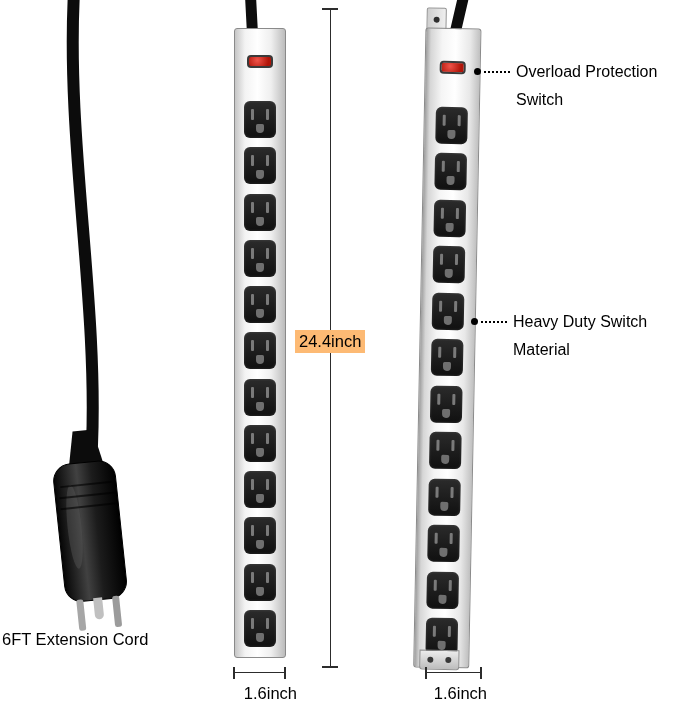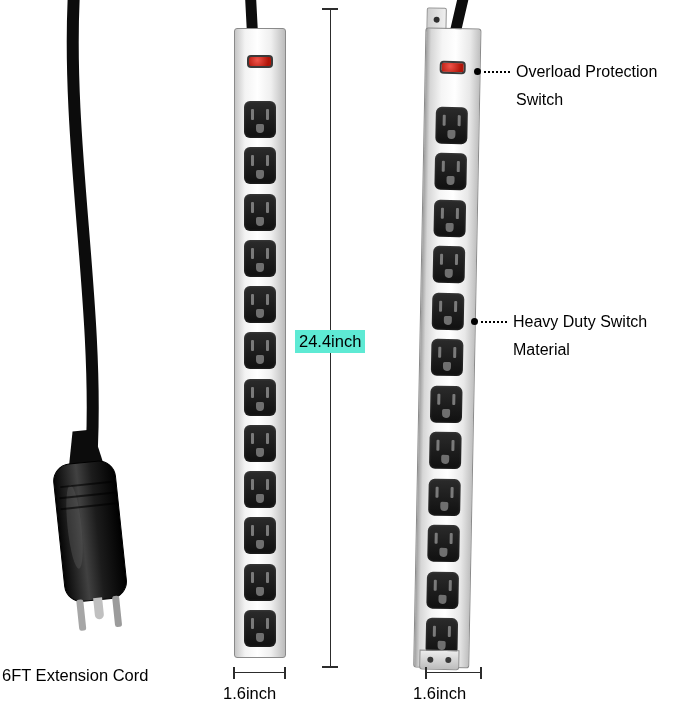--- a/index.html
+++ b/index.html
@@ -1,21 +1,21 @@
 <!DOCTYPE html>
 <html><head>
 <meta charset="utf-8">
 <style>
   html,body{margin:0;padding:0;background:#fff;}
   .scene{position:relative;width:679px;height:710px;background:#fff;overflow:hidden;
          font-family:"Liberation Sans","DejaVu Sans",sans-serif;color:#000;}
 
   
   .plug-wrap{position:absolute;left:28px;top:0;width:150px;height:650px;}
-  .cord-label{position:absolute;left:2px;top:666px;font-size:16.5px;}
+  .cord-label{position:absolute;left:2px;top:630px;font-size:16.5px;}
 
   
   .strip{position:absolute;top:0;}
   .strip-front{left:234px;width:52px;height:660px;}
   .strip-side{left:426px;width:56px;height:670px;transform:rotate(1.1deg);transform-origin:50% 0;}
   .cord-stub{position:absolute;background:#0d0d0d;border-radius:2px;}
   .front-stub{top:-3px;left:12px;width:11px;height:36px;transform:rotate(-3deg);}
   .side-stub{top:-3px;left:28px;width:11px;height:36px;transform:rotate(12deg);}
   .strip-body{position:absolute;left:0;right:0;top:28px;bottom:2px;
       background:linear-gradient(90deg,#c6c6c6 0%,#f3f3f3 20%,#ffffff 45%,#efefef 72%,#bcbcbc 100%);
@@ -42,28 +42,28 @@
   .bottom-bracket{bottom:0;left:6px;width:38px;height:18px;background:linear-gradient(180deg,#ececec,#bdbdbd);
       border-radius:0 0 3px 3px;}
   .screw{position:absolute;top:6px;width:6px;height:6px;background:#383838;border-radius:50%;}
   .screw-l{left:7px;} .screw-r{right:7px;}
 
   
   .dim-v{position:absolute;left:322px;top:8px;width:16px;height:660px;}
   .vline{position:absolute;left:50%;top:0;bottom:0;width:1px;background:#2c2c2c;}
   .tick-h{position:absolute;left:0;width:16px;height:2px;background:#2c2c2c;}
   .tick-top{top:0;} .tick-bottom{bottom:0;}
-  .dim-v-label{position:absolute;left:295px;top:330px;background:#5eead4;padding:2px 4px;font-size:16.5px;}
+  .dim-v-label{position:absolute;left:295px;top:330px;background:#fdba74;padding:2px 4px;font-size:16.5px;}
   .dim-h{position:absolute;top:667px;height:12px;}
   .dim-h-front{left:233px;width:53px;}
   .dim-h-side{left:425px;width:57px;}
   .hline{position:absolute;left:0;right:0;top:5px;height:1px;background:#2c2c2c;}
   .tick-v{position:absolute;top:0;width:2px;height:12px;background:#2c2c2c;}
   .tv-l{left:0;} .tv-r{right:0;}
-  .dim-h-label{position:absolute;top:684px;width:74px;text-align:left;font-size:16.5px;}
+  .dim-h-label{position:absolute;top:684px;width:74px;text-align:right;font-size:16.5px;}
   .label-front{left:223px;}
   .label-side{left:413px;}
 
   
   .callout{position:absolute;display:flex;align-items:flex-start;}
   .callout-switch{left:474px;top:58px;}
   .callout-material{left:471px;top:308px;}
   .dot{width:7px;height:7px;border-radius:50%;background:#000;margin-top:10px;flex:0 0 auto;}
   .leader{width:26px;border-top:2px dotted #000;margin:13px 6px 0 3px;flex:0 0 auto;}
   .callout-text{font-size:16px;line-height:28px;}

